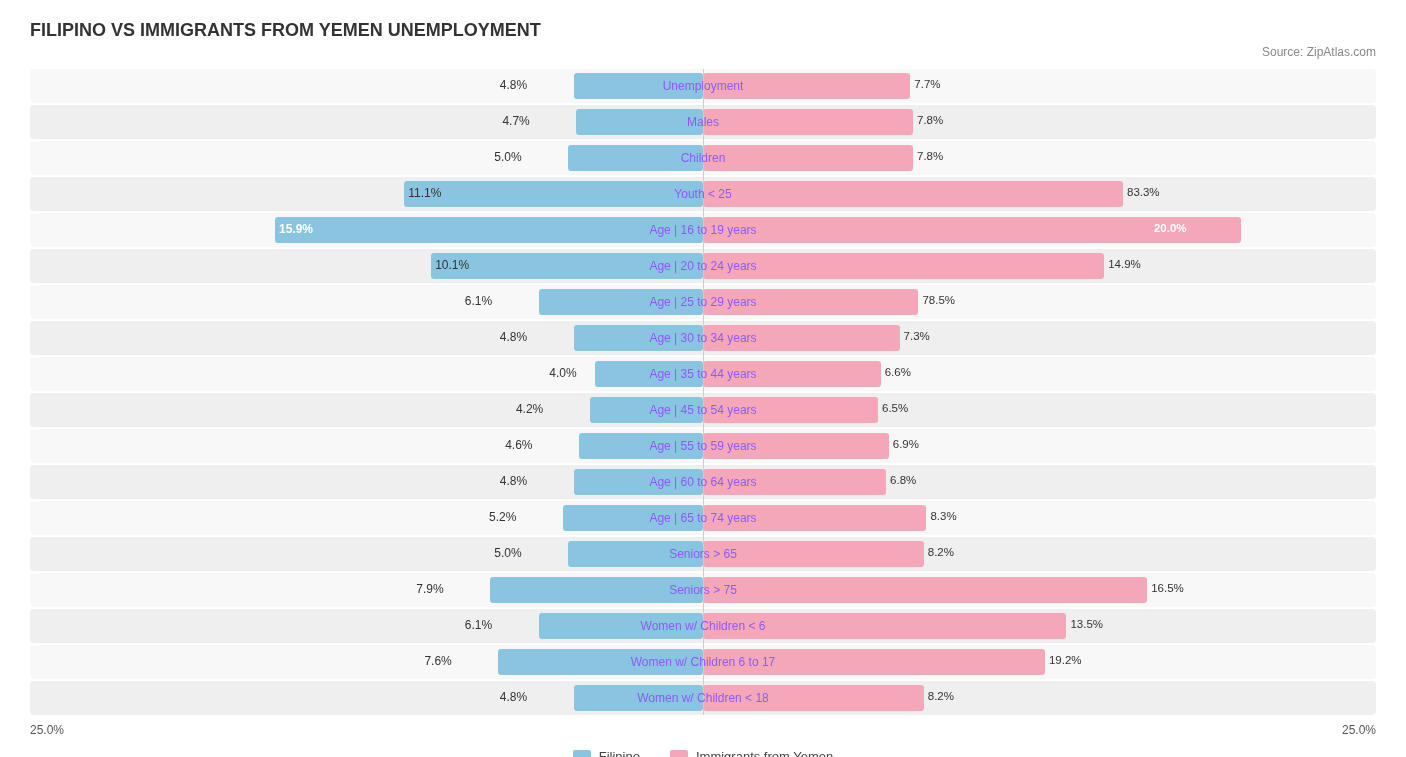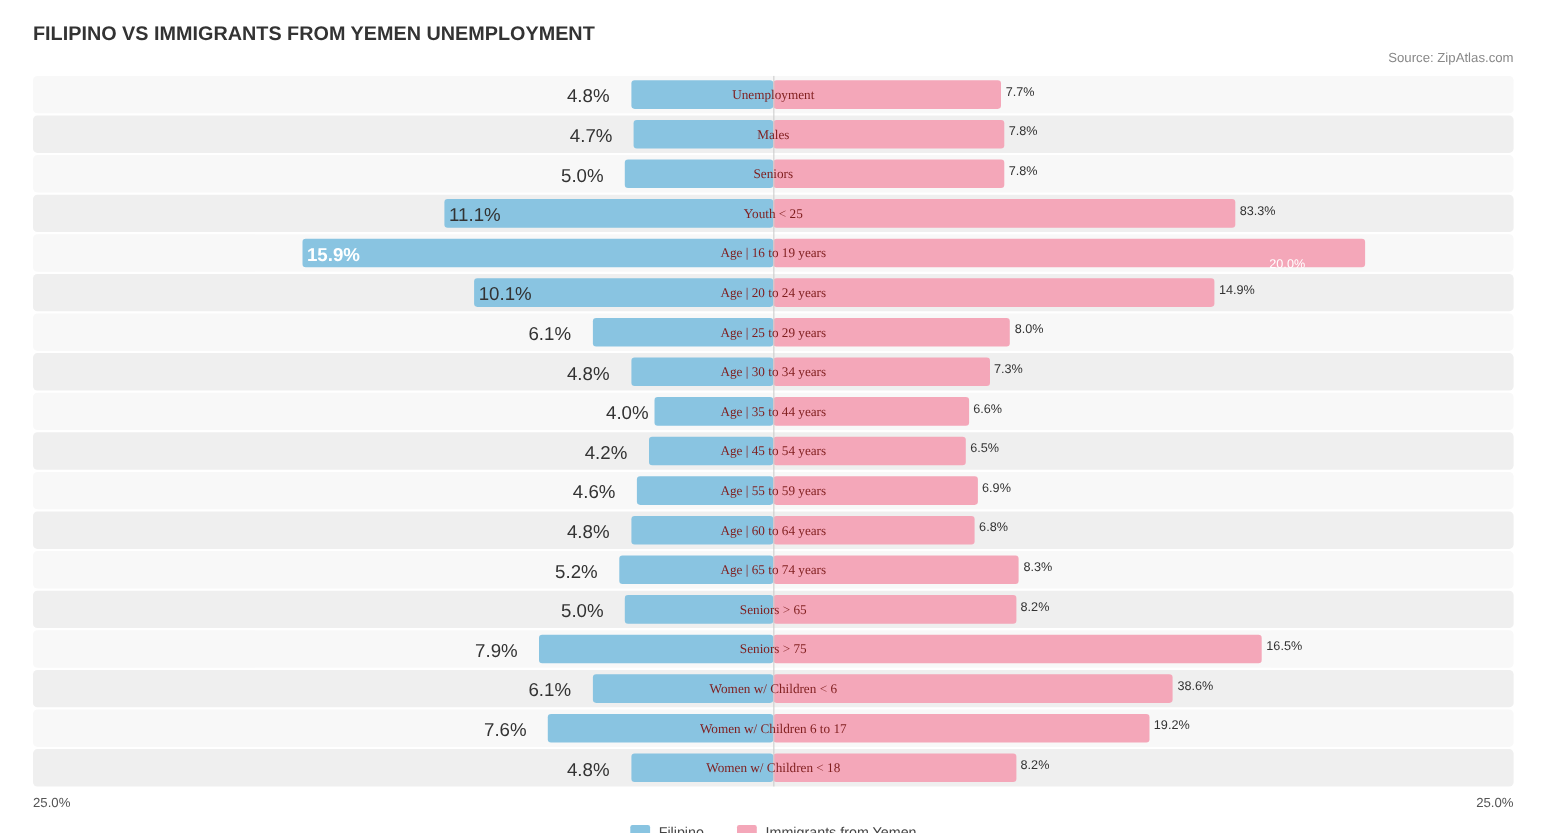--- a/index.html
+++ b/index.html
@@ -63,35 +63,33 @@
     }
     .bar-right {
       background: #f4a7b9;
       left: 50%;
     }
     .bar-label-center {
       position: absolute;
       left: 50%;
       transform: translateX(-50%);
       font-size: 12px;
-      color: #7f1d1d;
+      color: #8b5cf6;
       white-space: nowrap;
       z-index: 2;
       background: transparent;
       font-weight: 500;
-      font-family: Liberation Serif, serif;
     }
     .bar-value-left {
       position: absolute;
       right: 50%;
-      font-size: 17px;
+      font-size: 12px;
       color: #333;
       white-space: nowrap;
       z-index: 2;
-      text-align: center;
     }
     .bar-value-right {
       position: absolute;
       left: 50%;
       font-size: 11.5px;
       color: #333;
       white-space: nowrap;
       z-index: 2;
     }
 
@@ -158,59 +156,59 @@
         <div class="bar-inner bar-right" style="width: 15.6%;"></div>
         <div class="bar-label-center">Males</div>
         <div class="bar-value-left" style="margin-right: 9.7%; top: 9px; position: absolute; color: rgb(51, 51, 51); left: 35.1%;">4.7%</div>
         <div class="bar-value-right" style="position: absolute; top: 9px; left: 65.9%; color: rgb(51, 51, 51);">7.8%</div>
       </div>
     </div>
     <div class="bar-row">
       <div class="bar-container">
         <div class="bar-inner bar-left" style="width: 10%;"></div>
         <div class="bar-inner bar-right" style="width: 15.6%;"></div>
-        <div class="bar-label-center">Seniors</div>
+        <div class="bar-label-center">Children</div>
         <div class="bar-value-left" style="margin-right: 10.3%; top: 9px; position: absolute; color: rgb(51, 51, 51); left: 34.5%;">5.0%</div>
         <div class="bar-value-right" style="position: absolute; top: 9px; left: 65.9%; color: rgb(51, 51, 51);">7.8%</div>
       </div>
     </div>
     <div class="bar-row">
       <div class="bar-container">
         <div class="bar-inner bar-left" style="width: 22.2%;"></div>
         <div class="bar-inner bar-right" style="width: 31.2%;"></div>
         <div class="bar-label-center">Youth &lt; 25</div>
         <div class="bar-value-left" style="margin-right: 22.5%; top: 9px; position: absolute; color: rgb(51, 51, 51); left: 28.1%; font-weight: normal;">11.1%</div>
         <div class="bar-value-right" style="position: absolute; top: 9px; left: 81.5%; color: rgb(51, 51, 51);">83.3%</div>
       </div>
     </div>
     <div class="bar-row">
       <div class="bar-container">
         <div class="bar-inner bar-left" style="width: 31.8%;"></div>
         <div class="bar-inner bar-right" style="width: 40%;"></div>
         <div class="bar-label-center">Age | 16 to 19 years</div>
         <div class="bar-value-left" style="margin-right: 32.1%; top: 9px; position: absolute; color: rgb(255, 255, 255); font-weight: bold; left: 18.5%;">15.9%</div>
-        <div class="bar-value-right" style="position: absolute; top: 9px; left: 83.5%; color: rgb(255, 255, 255); font-weight: normal; margin-top: 13px;">20.0%</div>
+        <div class="bar-value-right" style="position: absolute; top: 9px; left: 83.5%; color: rgb(255, 255, 255); font-weight: bold;">20.0%</div>
       </div>
     </div>
     <div class="bar-row">
       <div class="bar-container">
         <div class="bar-inner bar-left" style="width: 20.2%;"></div>
         <div class="bar-inner bar-right" style="width: 29.8%;"></div>
         <div class="bar-label-center">Age | 20 to 24 years</div>
         <div class="bar-value-left" style="margin-right: 20.5%; top: 9px; position: absolute; color: rgb(51, 51, 51); left: 30.1%; font-weight: normal;">10.1%</div>
         <div class="bar-value-right" style="position: absolute; top: 9px; left: 80.1%; color: rgb(51, 51, 51);">14.9%</div>
       </div>
     </div>
     <div class="bar-row">
       <div class="bar-container">
         <div class="bar-inner bar-left" style="width: 12.2%;"></div>
         <div class="bar-inner bar-right" style="width: 16%;"></div>
         <div class="bar-label-center">Age | 25 to 29 years</div>
         <div class="bar-value-left" style="margin-right: 12.5%; top: 9px; position: absolute; color: rgb(51, 51, 51); left: 32.3%;">6.1%</div>
-        <div class="bar-value-right" style="position: absolute; top: 9px; left: 66.3%; color: rgb(51, 51, 51);">8.0%</div>
+        <div class="bar-value-right" style="position: absolute; top: 9px; left: 66.3%; color: rgb(51, 51, 51);">78.5%</div>
       </div>
     </div>
     <div class="bar-row">
       <div class="bar-container">
         <div class="bar-inner bar-left" style="width: 9.6%;"></div>
         <div class="bar-inner bar-right" style="width: 14.6%;"></div>
         <div class="bar-label-center">Age | 30 to 34 years</div>
         <div class="bar-value-left" style="margin-right: 9.9%; top: 9px; position: absolute; color: rgb(51, 51, 51); left: 34.9%;">4.8%</div>
         <div class="bar-value-right" style="position: absolute; top: 9px; left: 64.9%; color: rgb(51, 51, 51);">7.3%</div>
       </div>
@@ -277,21 +275,21 @@
         <div class="bar-value-left" style="margin-right: 16.1%; top: 9px; position: absolute; color: rgb(51, 51, 51); left: 28.7%;">7.9%</div>
         <div class="bar-value-right" style="position: absolute; top: 9px; left: 83.3%; color: rgb(51, 51, 51);">16.5%</div>
       </div>
     </div>
     <div class="bar-row">
       <div class="bar-container">
         <div class="bar-inner bar-left" style="width: 12.2%;"></div>
         <div class="bar-inner bar-right" style="width: 27%;"></div>
         <div class="bar-label-center">Women w/ Children &lt; 6</div>
         <div class="bar-value-left" style="margin-right: 12.5%; top: 9px; position: absolute; color: rgb(51, 51, 51); left: 32.3%;">6.1%</div>
-        <div class="bar-value-right" style="position: absolute; top: 9px; left: 77.3%; color: rgb(51, 51, 51);">38.6%</div>
+        <div class="bar-value-right" style="position: absolute; top: 9px; left: 77.3%; color: rgb(51, 51, 51);">13.5%</div>
       </div>
     </div>
     <div class="bar-row">
       <div class="bar-container">
         <div class="bar-inner bar-left" style="width: 15.2%;"></div>
         <div class="bar-inner bar-right" style="width: 25.4%;"></div>
         <div class="bar-label-center">Women w/ Children 6 to 17</div>
         <div class="bar-value-left" style="margin-right: 15.5%; top: 9px; position: absolute; color: rgb(51, 51, 51); left: 29.3%;">7.6%</div>
         <div class="bar-value-right" style="position: absolute; top: 9px; left: 75.7%; color: rgb(51, 51, 51);">19.2%</div>
       </div>

